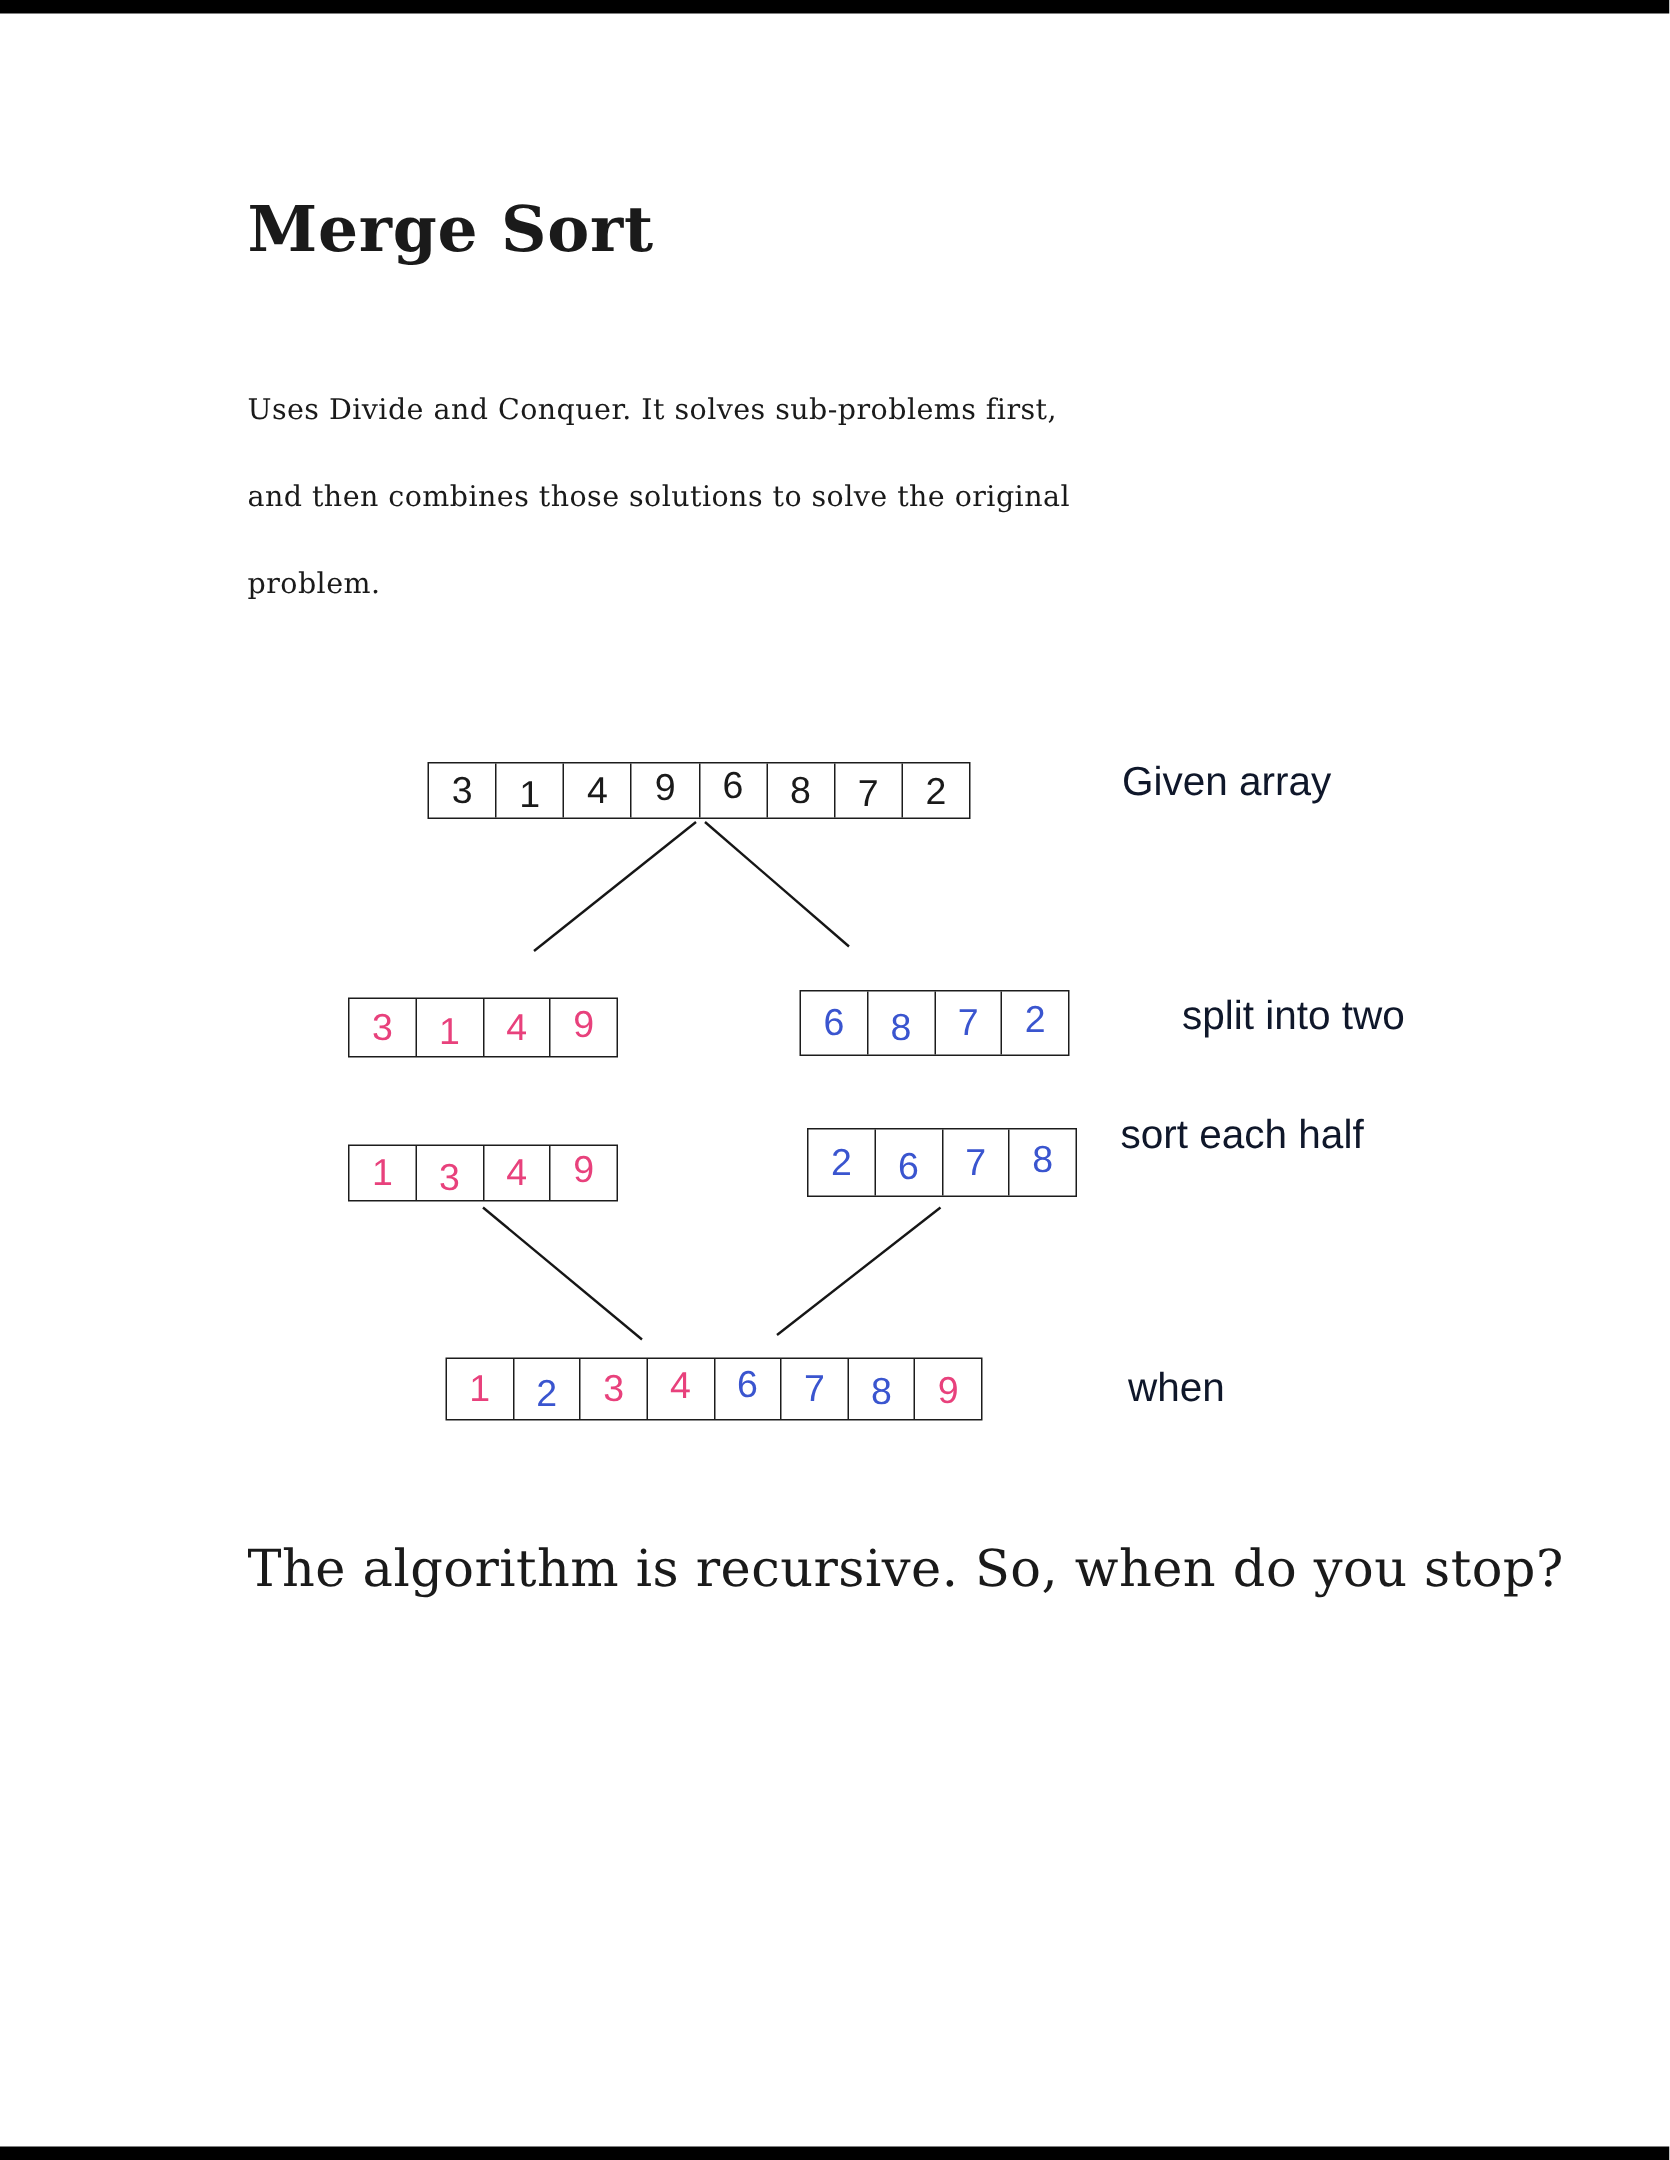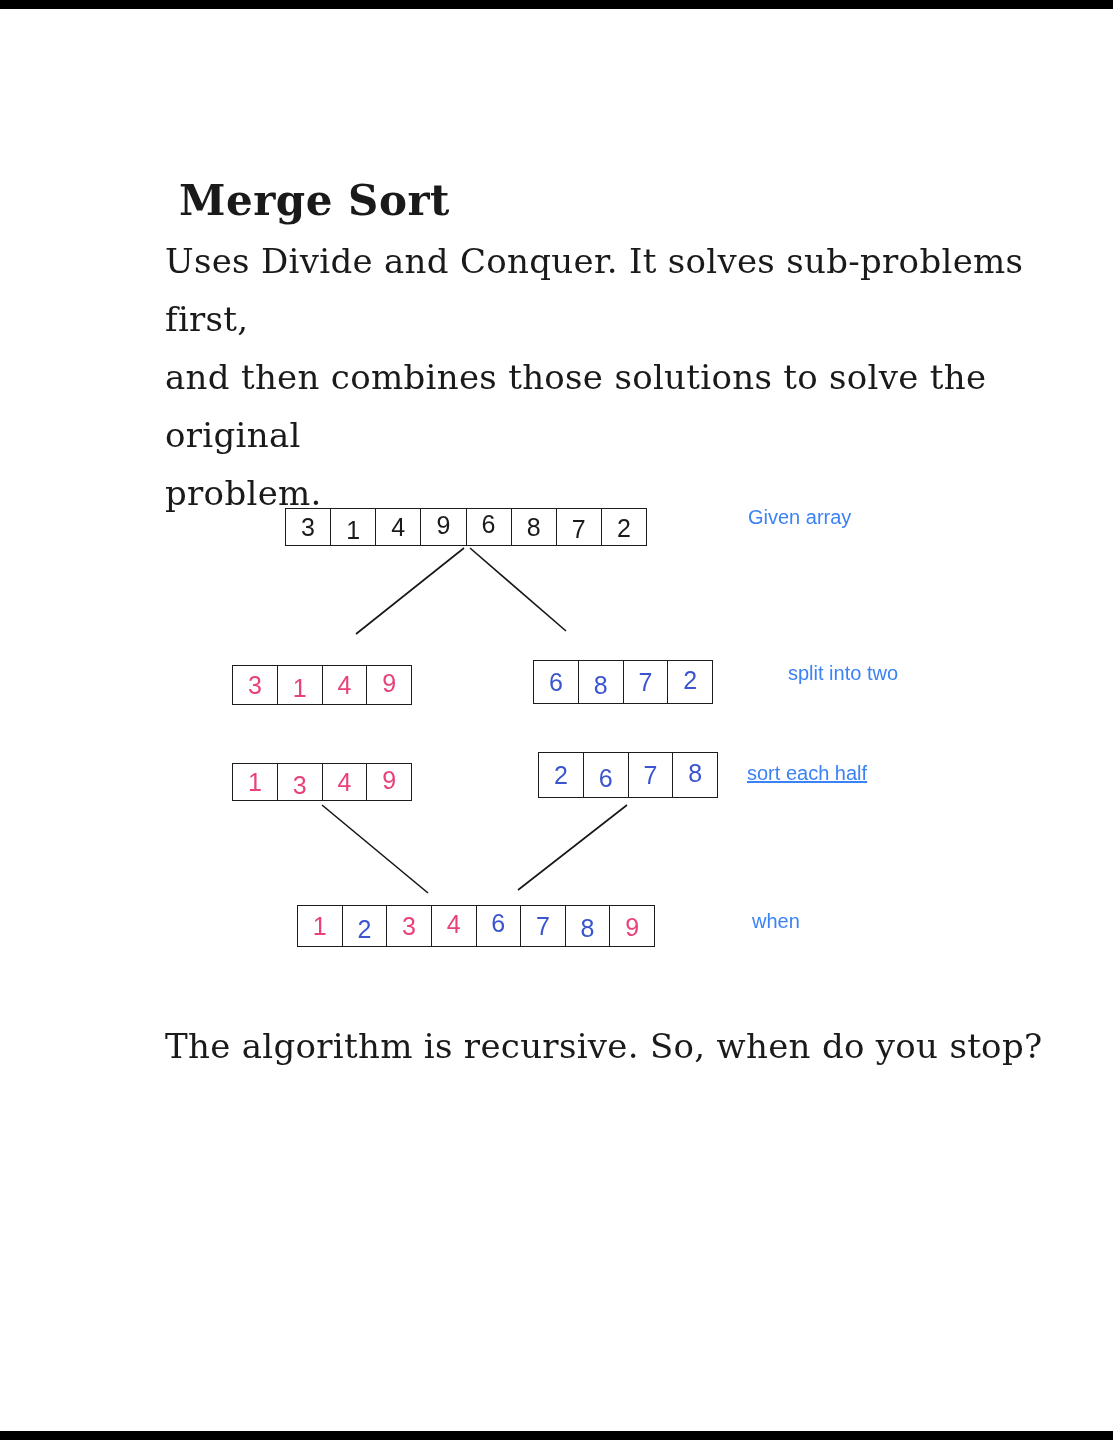--- a/index.html
+++ b/index.html
@@ -4,28 +4,28 @@
 <style>
   * { margin: 0; padding: 0; box-sizing: border-box; }
   html, body { width: 1113px; height: 1440px; background: #ffffff; position: relative; overflow: hidden; }
   body { font-family: "DejaVu Serif", serif; color: #1a1a1a; }
 
   .edge-bar { position: absolute; left: 0; width: 1113px; height: 9px; background: #000000; }
   .edge-bar.top { top: 0; }
   .edge-bar.bottom { bottom: 0; }
 
   .page-title {
-    position: absolute; left: 179px; top: 128px;
+    position: absolute; left: 165px; top: 128px;
     font-family: "DejaVu Serif", serif; font-weight: 700;
-    font-size: 42px; letter-spacing: 0.5px; margin-top: 48px;
+    font-size: 42px; letter-spacing: 0.5px;
   }
 
   .intro {
-    position: absolute; left: 165px; top: 232px;
-    font-size: 34px; line-height: 58px; white-space: pre-line;
+    position: absolute; left: 165px; top: 244px;
+    font-size: 19px; line-height: 58px; white-space: pre-line;
     letter-spacing: 0.3px;
   }
 
   .footer-q {
     position: absolute; left: 165px; top: 1026px;
     font-size: 34px; letter-spacing: 0.3px;
   }
 
   .diagram { position: absolute; left: 0; top: 480px; width: 1113px; height: 520px; }
   .lines-svg { position: absolute; left: 0; top: 0; width: 1113px; height: 520px; }
@@ -46,25 +46,25 @@
 
   .array-given       { left: 285px; top: 28px;  width: 362px; height: 38px; }
   .array-split-left  { left: 232px; top: 185px; width: 180px; height: 40px; }
   .array-split-right { left: 533px; top: 180px; width: 180px; height: 44px; }
   .array-sorted-left { left: 232px; top: 283px; width: 180px; height: 38px; }
   .array-sorted-right{ left: 538px; top: 272px; width: 180px; height: 46px; }
   .array-merged      { left: 297px; top: 425px; width: 358px; height: 42px; }
 
   .dlabel {
     position: absolute; font-family: "Liberation Sans", sans-serif;
-    font-size: 20px; color: #3b82f6; white-space: nowrap;
+    font-size: 27px; color: #0f172a; white-space: nowrap;
   }
   .label-given { left: 748px; top: 26px; }
   .label-split { left: 788px; top: 182px; }
-  .label-sort  { left: 747px; top: 282px; text-decoration: underline; }
+  .label-sort  { left: 747px; top: 261px; }
   .label-merge { left: 752px; top: 430px; }
 </style>
 </head>
 <body>
 
 <div class="edge-bar top"></div>
 
 <h1 class="page-title">Merge Sort</h1>
 
 <p class="intro">Uses Divide and Conquer. It solves sub-problems first,

